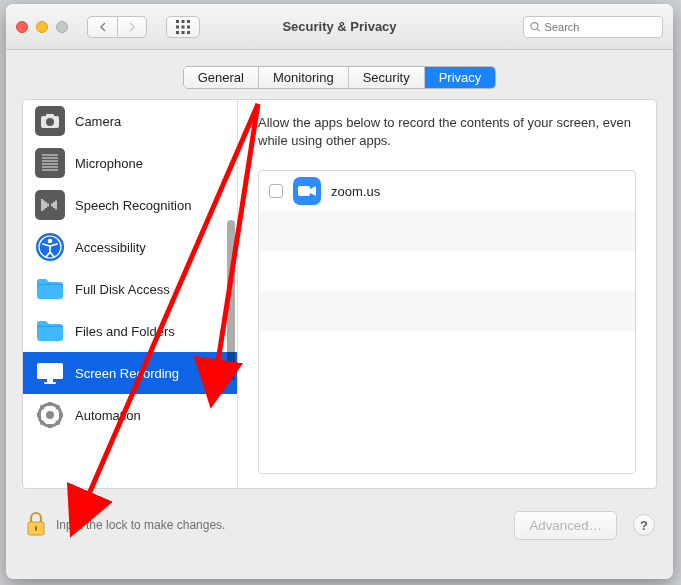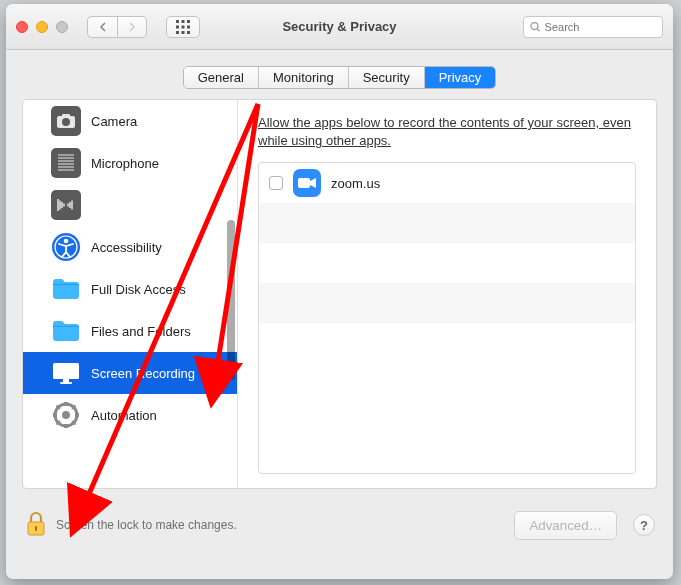--- a/index.html
+++ b/index.html
@@ -20,28 +20,28 @@
   .searchwrap { margin-left: auto; width: 140px; height: 22px; border: 1px solid #c9c9c9; background: #fff; border-radius: 4px; display: flex; align-items: center; padding: 0 6px; gap: 4px; color:#999; }
   .searchwrap input { border:none; outline:none; width:100%; font-size:11px; background:transparent; }
   .tabsrow { display:flex; justify-content:center; padding: 16px 0 10px; }
   .tabs { display:flex; border:1px solid #b9b9b9; border-radius:5px; overflow:hidden; }
   .tab { padding: 3px 14px; font-size:13px; background:linear-gradient(#fdfdfd,#f0f0f0); border-right:1px solid #c5c5c5; cursor:default; }
   .tab:last-child { border-right:none; }
   .tab.active { background:#1a84ff; color:#ffffff; border-color:#1a84ff; }
   .panel { margin: 0 16px 8px; background:#fff; border:1px solid #d6d6d6; border-radius:4px; height:390px; display:flex; position:relative; }
   .sidebar { width:215px; border-right:1px solid #e1e1e1; overflow:hidden; position:relative; }
   .sidelist { position:relative; }
-  .sideitem { display:flex; align-items:center; gap:10px; height:42px; padding:0 28px; font-size:13px; cursor:default; }
+  .sideitem { display:flex; align-items:center; gap:10px; height:42px; padding:0 12px; font-size:13px; cursor:default; }
   .sideitem.selected { background:#0e64e4; color:#fff; }
   .sideicon { width:30px; height:30px; display:flex; align-items:center; justify-content:center; border-radius:5px; flex-shrink:0; }
   .sideitem:not(.selected) .sideicon.dim { background:#5a5a5a; }
   .sideitem.selected .sideicon svg path, .sideitem.selected .sideicon svg rect { fill:#fff; }
   .scrollbar { position:absolute; right:2px; top:120px; width:8px; height:160px; background:rgba(0,0,0,.32); border-radius:4px; }
   .content { flex:1; padding:14px 20px; display:flex; flex-direction:column; }
-  .desc { font-size:13px; color:#333; line-height:1.4; margin-bottom:12px;text-decoration:underline; }
+  .desc { font-size:13px; color:#333; line-height:1.4; margin-bottom:20px; }
   .applist { border:1px solid #d9d9d9; border-radius:4px; flex:1; overflow:hidden; }
   .approw { display:flex; align-items:center; gap:10px; height:40px; padding:0 10px;text-align:center; }
   .approw:nth-child(even){ background:#f6f6f6; }
   .chk { width:14px; height:14px; border:1px solid #b5b5b5; border-radius:3px; background:#fff; }
   .appicon { width:28px; height:28px; border-radius:7px; background:#2d8cff; display:flex;align-items:center;justify-content:center; }
   .footer { height:56px; display:flex; align-items:center; padding:0 18px; gap:8px; }
   .lockhint { color:#6f6f6f; font-size:12px; }
   .advbtn { margin-left:auto; padding:6px 14px; border:1px solid #d0d0d0; border-radius:5px; background:linear-gradient(#fcfcfc,#f1f1f1); color:#b5b5b5; }
   .helpbtn { width:22px; height:22px; border:1px solid #cfcfcf; border-radius:50%; background:linear-gradient(#fcfcfc,#f1f1f1); display:flex;align-items:center;justify-content:center; color:#666; font-weight:700; margin-left:8px; }
   
@@ -140,20 +140,21 @@
                   <line x1="3" y1="4.5" x2="3" y2="13.5"></line>
                   <line x1="5" y1="6" x2="5" y2="12"></line>
                   <line x1="7" y1="7.5" x2="7" y2="10.5"></line>
                   <line x1="9" y1="9" x2="9" y2="9"></line>
                   <line x1="11" y1="7.5" x2="11" y2="10.5"></line>
                   <line x1="13" y1="6" x2="13" y2="12"></line>
                   <line x1="15" y1="4.5" x2="15" y2="13.5"></line>
                 </g>
               </svg>
             </div>
+            <span>Speech Recognition</span>
           </div>
           <div class="sideitem">
             <div class="sideicon">
               <svg width="30" height="30" viewBox="0 0 30 30">
                 <circle cx="15" cy="15" r="14" fill="#1a6fe8"></circle>
                 <circle cx="15" cy="15" r="11" fill="none" stroke="#fff" stroke-width="1.2"></circle>
                 <circle cx="15" cy="9" r="2.3" fill="#fff"></circle>
                 <path d="M8 12l7 2 7-2M15 14v6M15 20l-4 5M15 20l4 5" stroke="#fff" stroke-width="1.8" fill="none" stroke-linecap="round"></path>
               </svg>
             </div>
@@ -232,21 +233,21 @@
   </div>
 
   <div class="footer">
     <span>
       <svg width="24" height="26" viewBox="0 0 24 26">
           <path d="M7 11V7a5 5 0 0 1 10 0v4" fill="none" stroke="#c99a3a" stroke-width="2.2"></path>
           <rect x="4" y="11" width="16" height="13" rx="2" fill="#ffca4f" stroke="#c99a3a"></rect>
           <rect x="11" y="15" width="2" height="5" rx="1" fill="#9e7419"></rect>
         </svg>
     </span>
-    <span class="lockhint">Screen the lock to make changes.</span>
+    <span class="lockhint">Input the lock to make changes.</span>
     <button class="advbtn">Advanced…</button>
     <div class="helpbtn">?</div>
   </div>
 
   <svg class="overlay" width="667" height="575">
     <defs>
       <marker id="ah" markerWidth="10" markerHeight="10" refX="7" refY="5" orient="auto">
         <path d="M0 0 L10 5 L0 10 Z" fill="#ff0000"></path>
       </marker>
     </defs>

